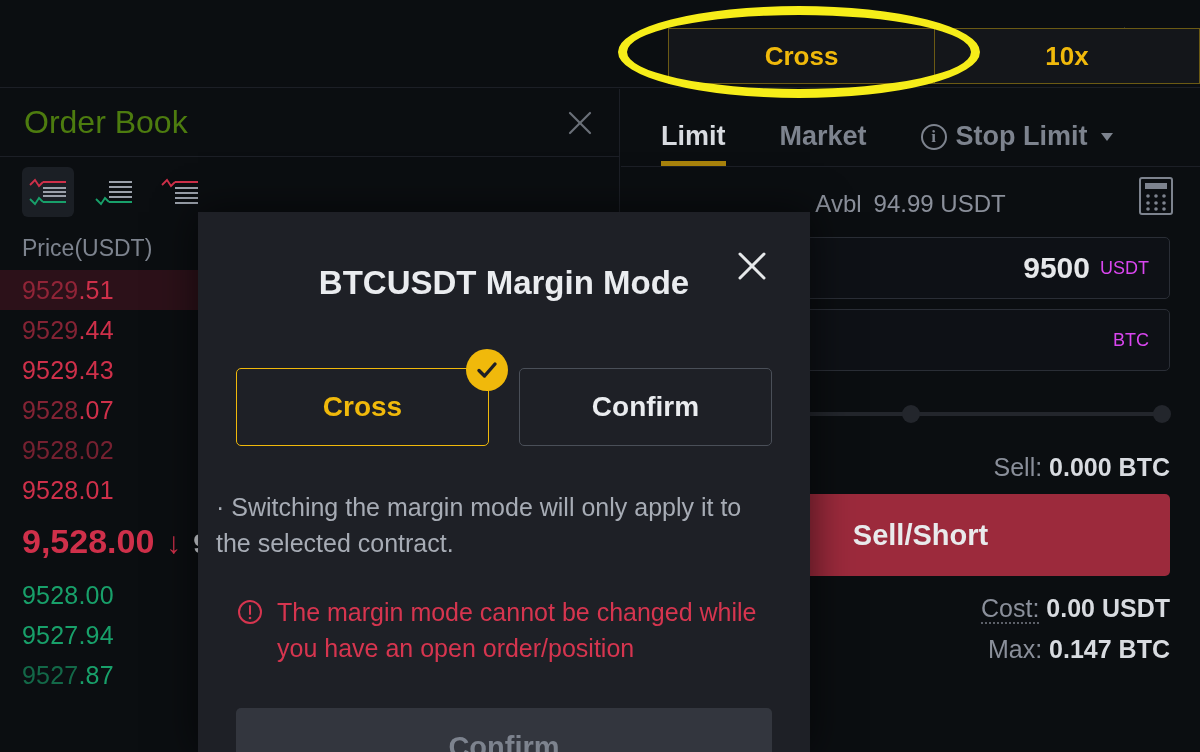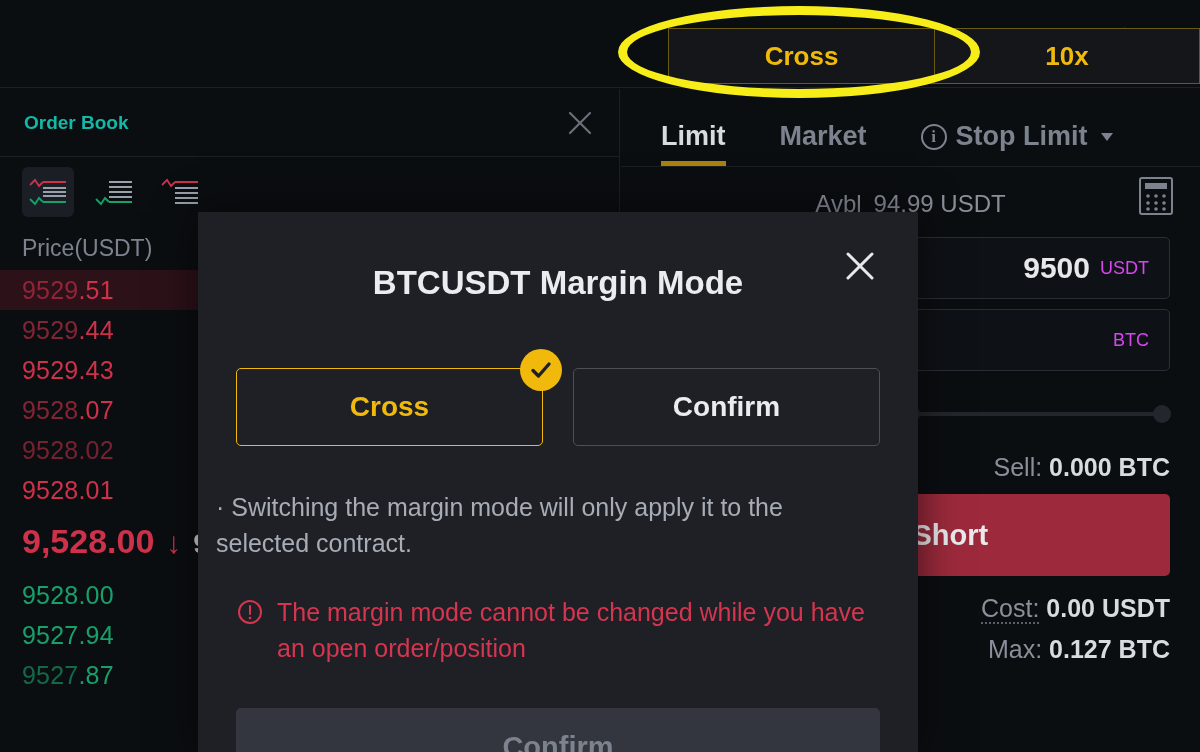--- a/index.html
+++ b/index.html
@@ -63,21 +63,21 @@
   .orderbook {
     position: absolute; left: 0; top: 89px; width: 620px; height: 663px;
     background: #0b0e11;
     border-right: 1px solid #1c1f26;
   }
   .ob-head {
     position: relative; height: 68px;
     display: flex; align-items: center; padding: 0 24px;
     border-bottom: 1px solid #1c1f26;
   }
-  .ob-title { color: #14b8a6; font-size: 19px; font-weight: 700; }
+  .ob-title { color: #4d7c0f; font-size: 32px; font-weight: 400; }
   .ob-close {
     position: absolute; right: 16px; top: 50%; transform: translateY(-50%);
     width: 46px; height: 46px; display:flex; align-items:center; justify-content:center;
     cursor: pointer;
   }
   .ob-close svg { width: 34px; height: 34px; }
 
   .ob-icons { display: flex; gap: 14px; padding: 10px 22px 6px 22px; }
   .ob-ico {
     width: 52px; height: 50px; border-radius: 6px;
@@ -184,21 +184,21 @@
   }
   .cost-line { text-align: right; color: #8a8f9a; font-size: 25px; margin-top: 18px; }
   .cost-line .dotted { border-bottom: 2px dotted #5c6068; }
   .cost-line b { color: #d8dbe0; font-weight: 700; }
   .max-line { text-align: right; color: #8a8f9a; font-size: 25px; margin-top: 12px; }
   .max-line b { color: #d8dbe0; font-weight: 700; }
 
   
   .modal {
     position: absolute; left: 198px; top: 212px;
-    width: 720px; height: 540px;
+    width: 612px; height: 540px;
     background: #1e2026;
     z-index: 50;
     box-shadow: 0 0 40px rgba(0,0,0,.6);
   }
   .modal-close {
     position: absolute; right: 36px; top: 32px;
     width: 44px; height: 44px; cursor: pointer;
     display: flex; align-items: center; justify-content: center;
   }
   .modal-close svg { width: 40px; height: 40px; }
@@ -450,21 +450,21 @@
         <button class="sell-btn">Sell/Short</button>
       </div>
 
       <div class="cost-line">
         <span class="dotted">Cost:</span>
         <b>0.00 USDT</b>
       </div>
 
       <div class="max-line">
         <span>Max:</span>
-        <b>0.127 BTC</b>
+        <b>0.147 BTC</b>
       </div>
     </div>
   </div>
 
   <div class="modal">
 
     <div class="modal-close">
       <svg viewBox="0 0 40 40" stroke="#e6e8ea" stroke-width="3" stroke-linecap="round">
         <line x1="8" y1="8" x2="32" y2="32"></line>
           <line x1="32" y1="8" x2="8" y2="32"></line>

